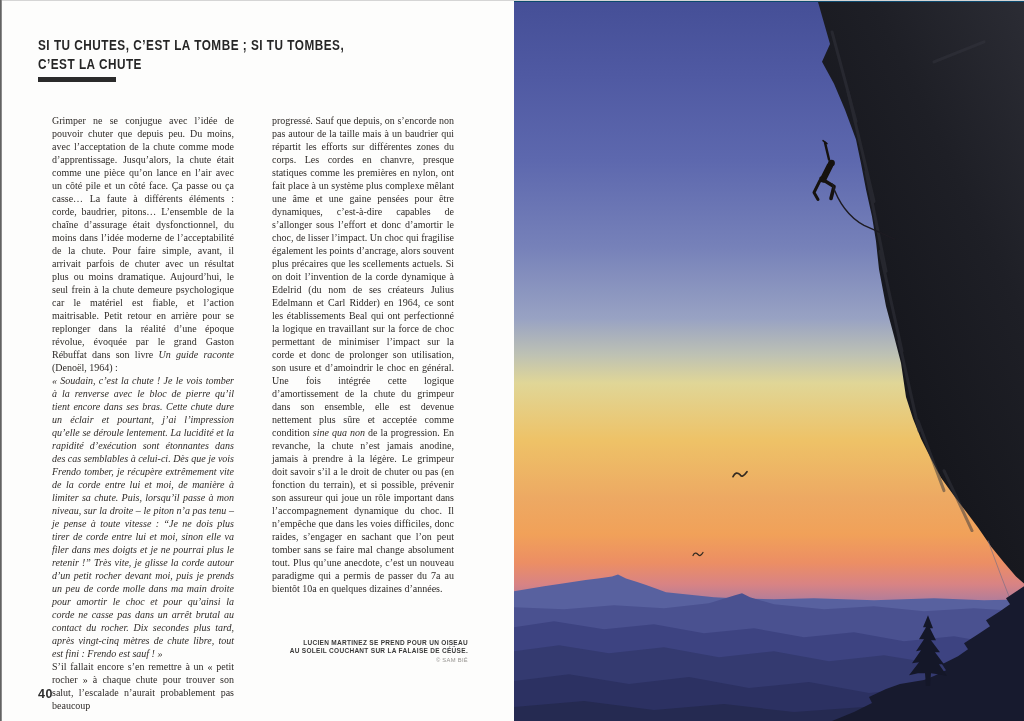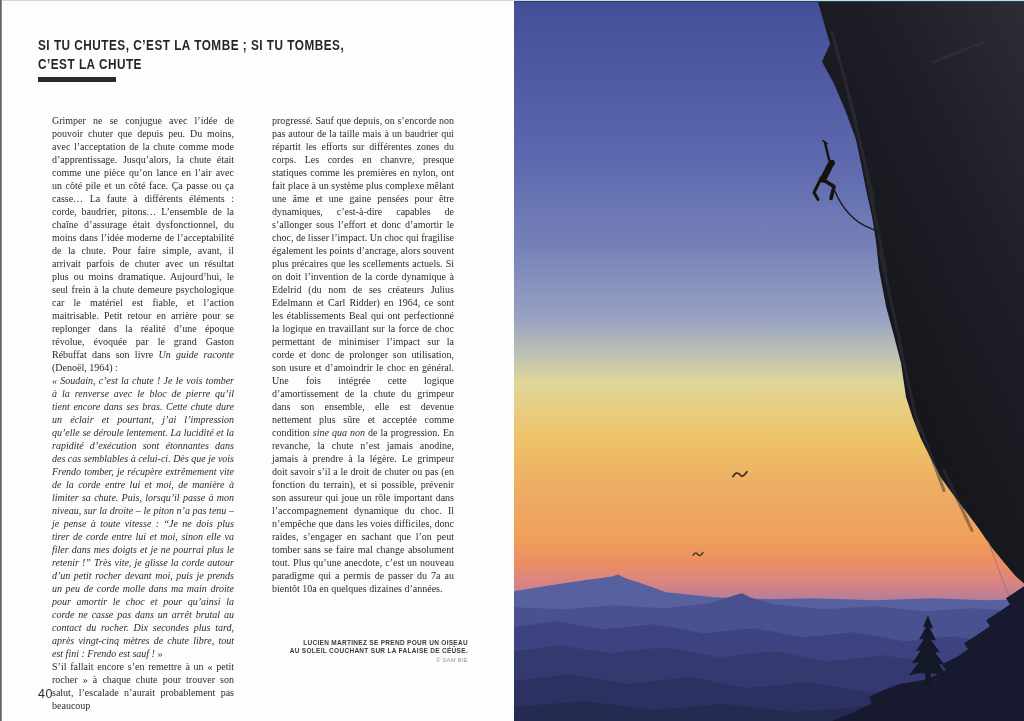--- a/index.html
+++ b/index.html
@@ -27,21 +27,21 @@
   }
   .col span.it{font-style:italic;}
   .caption{
     position:absolute;left:256px;top:639px;width:212px;text-align:right;
     font-family:"Liberation Sans",sans-serif;font-weight:700;
     font-size:6.5px;line-height:7.6px;letter-spacing:.3px;color:#3a3a3a;
   }
   .caption .credit{font-size:5.8px;font-weight:400;color:#969390;margin-top:3px;letter-spacing:.3px;}
   .pagenum{
     position:absolute;left:38px;top:687px;
-    font-family:"Liberation Sans",sans-serif;font-weight:400;
+    font-family:"Liberation Sans",sans-serif;font-weight:700;
     font-size:12.5px;letter-spacing:.5px;color:#2e2e2e;
   }
 
   
   .photo{position:absolute;left:514px;top:2px;width:510px;height:719px;}
   .photo svg{display:block;width:100%;height:100%;}
 </style>
 </head>
 <body>
 

